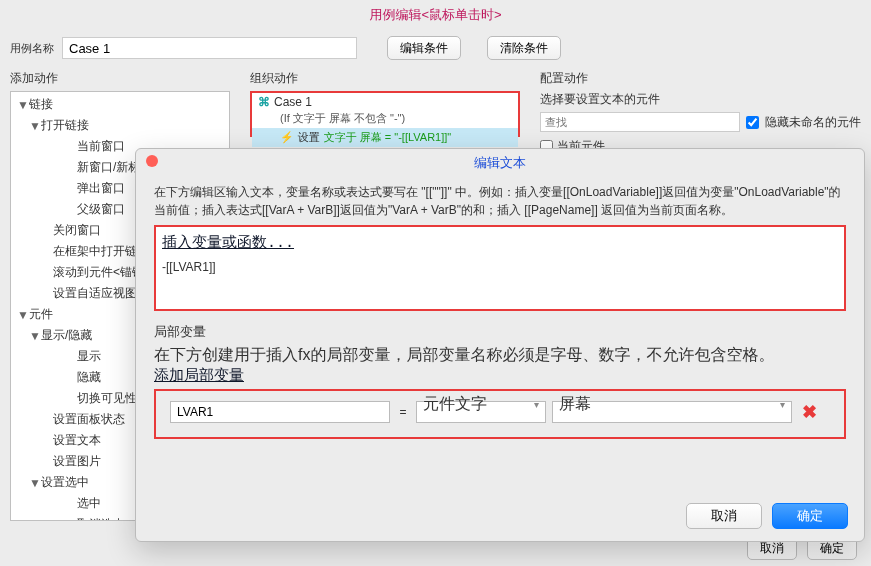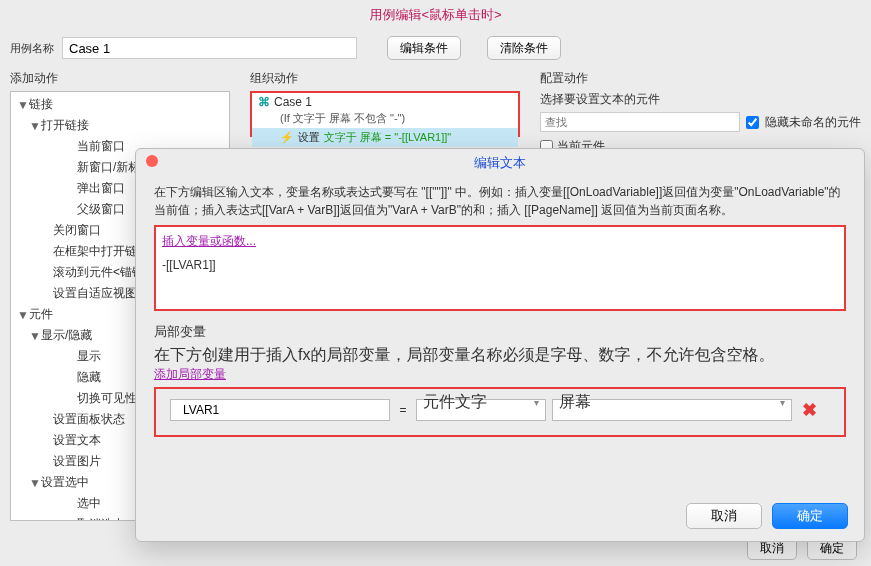--- a/index.html
+++ b/index.html
@@ -40,30 +40,30 @@
     .chk { width: 13px; height: 13px; }
     
     
     .modal { position: absolute; left: 135px; top: 148px; width: 730px; height: 394px; background: #ececec; border: 1px solid #bbb; border-radius: 6px; box-shadow: 0 10px 30px rgba(0,0,0,0.2); }
     .modal-title { text-align: center; padding: 5px 0 3px 0; color: #1d4ed8; font-size: 13px; position: relative; }
     .modal-close { position: absolute; left: 10px; top: 6px; width: 12px; height: 12px; border-radius: 50%; background: #ff5f57; }
     .modal-body { padding: 8px 18px; }
     .desc { font-size: 12px; color: #333; line-height: 1.5; }
     
     .input-area { border: 2px solid #e83a3a; background: #fff; margin-top: 6px; padding: 6px; height: 86px; }
-    .link { color: #a21caf; text-decoration: underline; font-size: 12px; cursor: pointer; }
+    .link { color: #0f172a; text-decoration: underline; font-size: 15px; cursor: pointer; font-family: Liberation Mono, monospace; }
     .var-text { margin-top: 8px; font-size: 12px; }
     
     .local-var { margin-top: 12px; }
     .local-var-h { font-size: 13px; margin-bottom: 4px; }
     .local-desc { font-size: 16px; }
     
     .var-row-box { border: 2px solid #e83a3a; padding: 10px 14px 14px 14px; margin-top: 4px; }
     .var-row { display: flex; align-items: center; gap: 6px; }
-    .var-input { height: 22px; border: 1px solid #bbb; padding: 0 12px; background: #fff; font-size: 12px; }
+    .var-input { height: 22px; border: 1px solid #bbb; padding: 0 6px; background: #fff; font-size: 12px; }
     .eq { width: 14px; text-align: center; }
     .sel { height: 22px; border: 1px solid #bbb; background: #fff; padding: 0 20px 16px 6px; position: relative; font-size: 16px; display: flex; align-items: center; }
     .sel::after { content: "▾"; position: absolute; right: 6px; color: #888; font-size: 10px; }
     .del-x { color: #e83a3a; font-size: 18px; font-weight: bold; cursor: pointer; padding: 0 4px; }
     
     .modal-footer { position: absolute; right: 16px; bottom: 12px; display: flex; gap: 10px; }
     .btn-lg { height: 26px; padding: 0 24px; border-radius: 5px; border: 1px solid #bbb; background: linear-gradient(#fff,#f0f0f0); font-size: 13px; cursor: pointer; }
     .btn-lg.primary { background: linear-gradient(#4aa3ff,#0a7aff); color: #fff; border-color: #0a7aff; }
     
     .bottom-right { position: absolute; right: 14px; bottom: 6px; display: flex; gap: 10px; }

